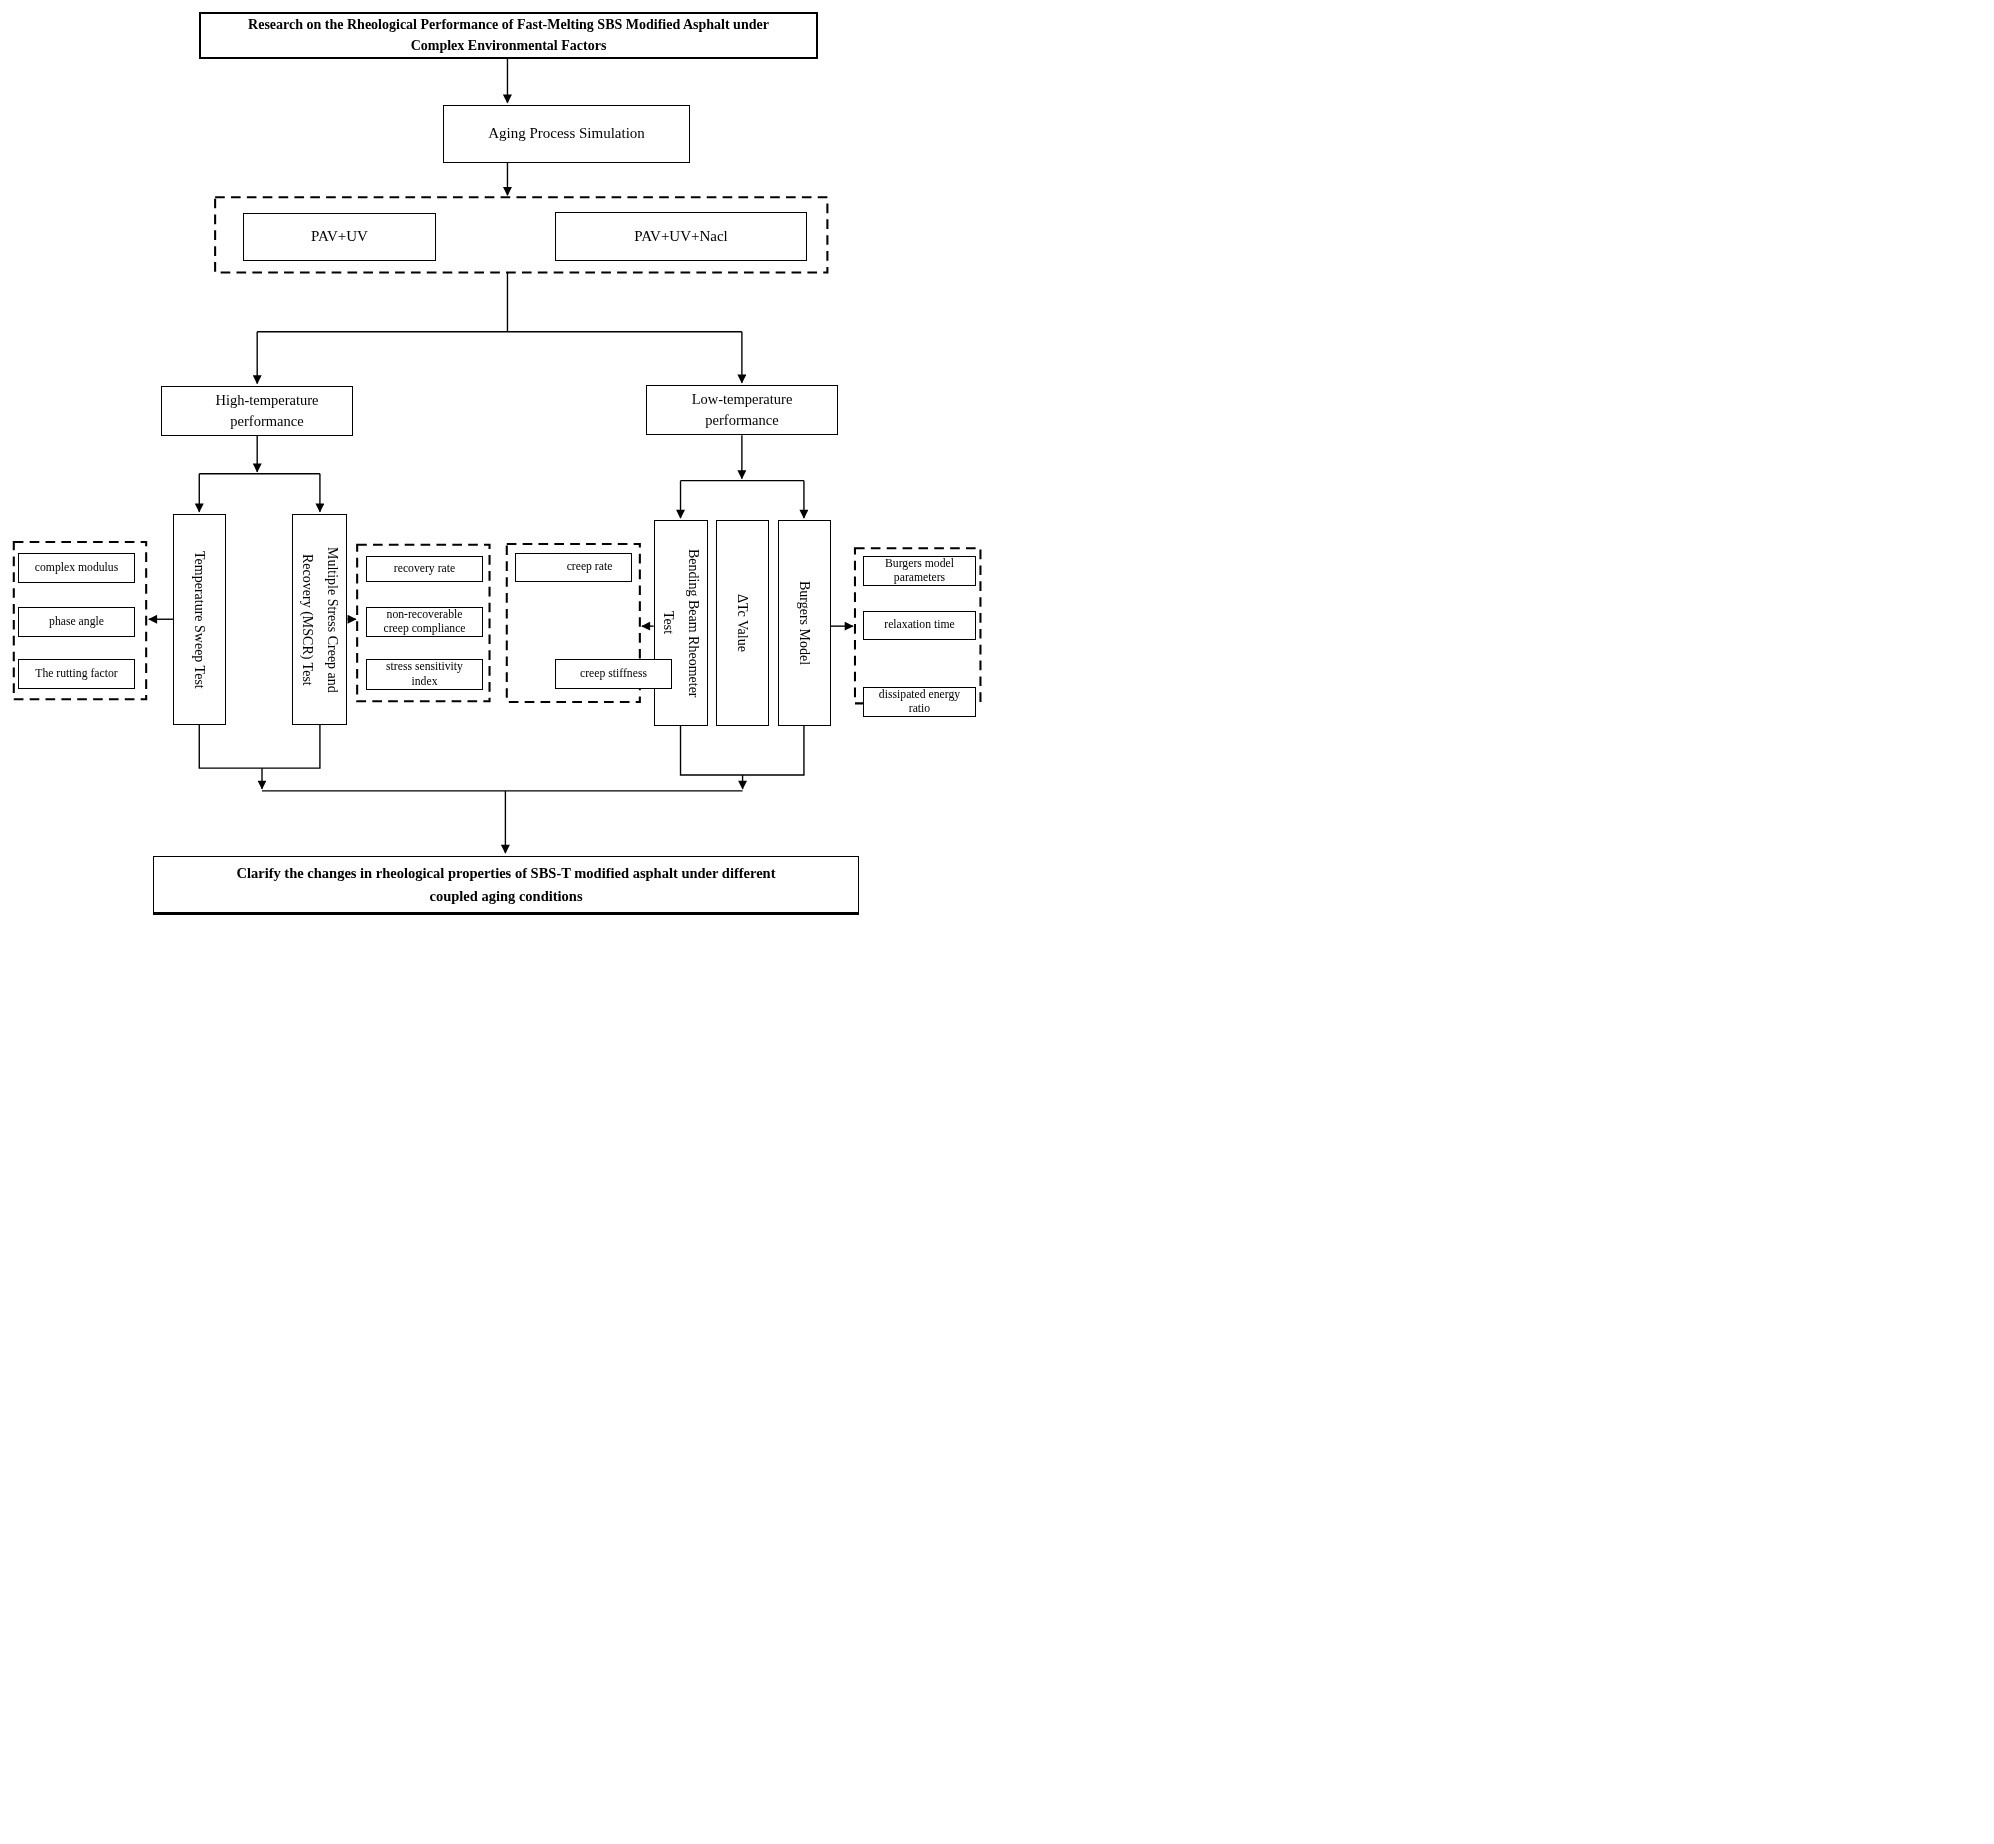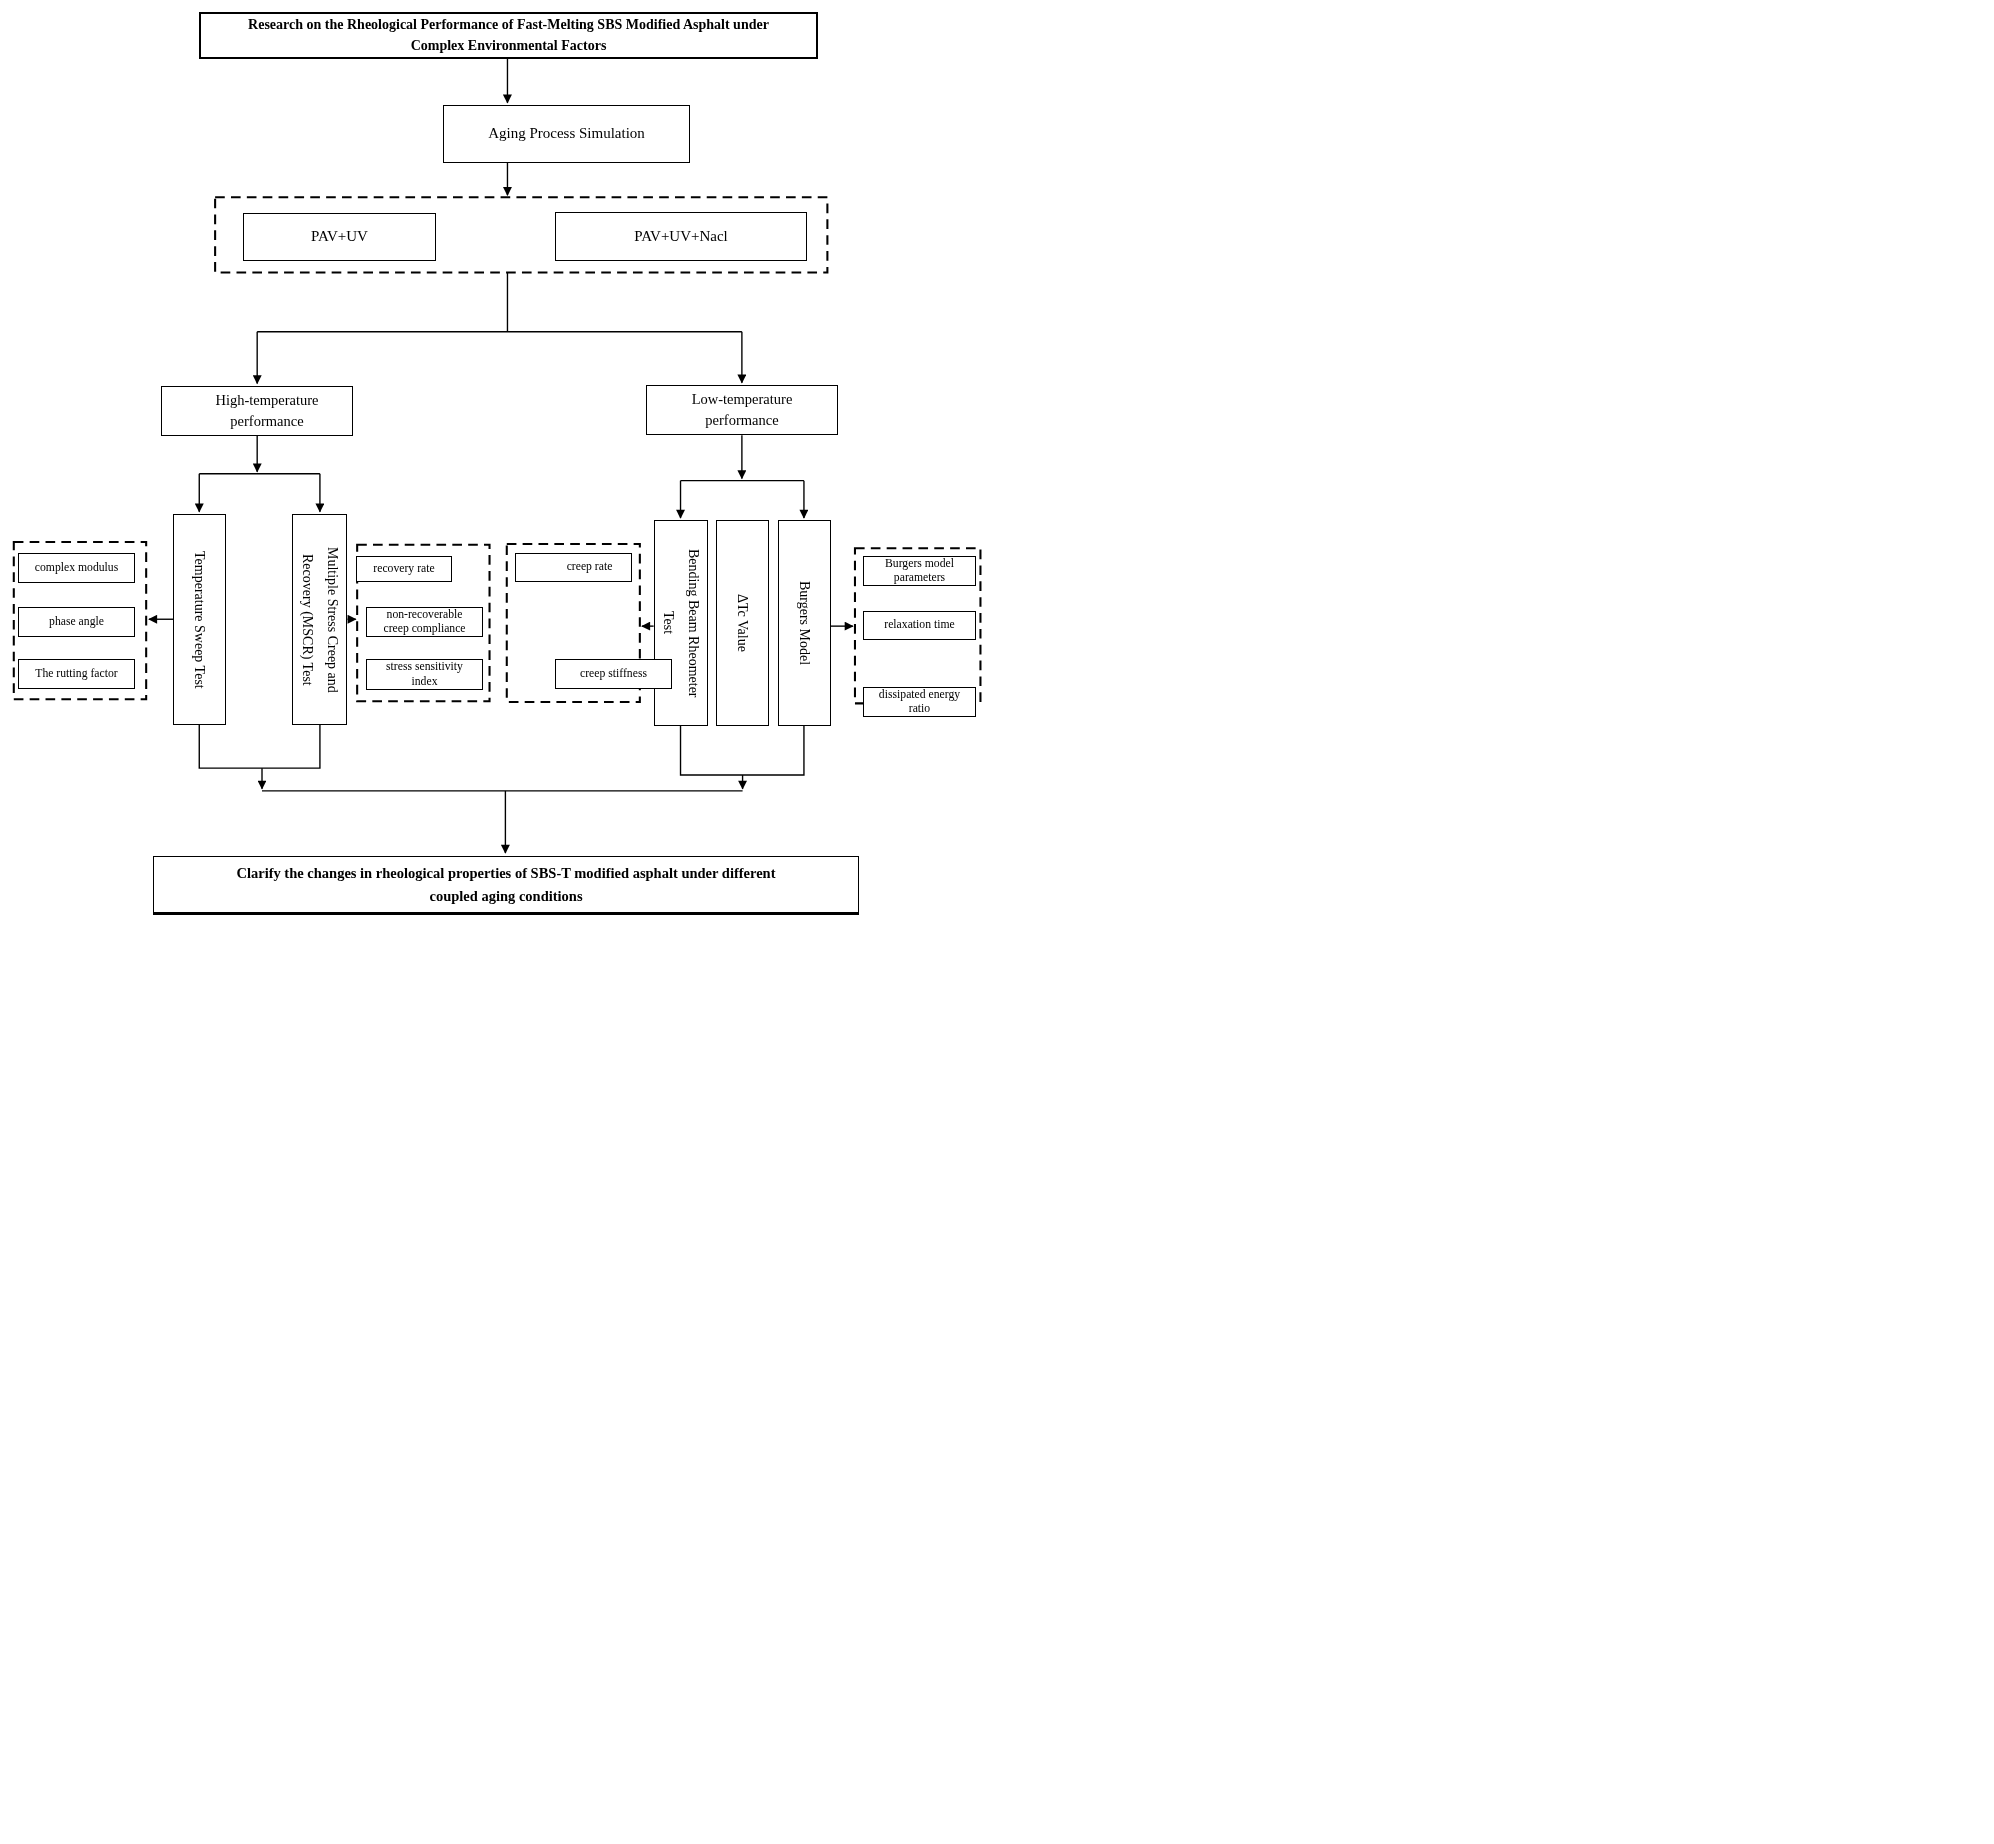--- a/index.html
+++ b/index.html
@@ -135,21 +135,21 @@
   <div class="node small" style="left:18px;top:553px;width:117px;height:30px;">
     <div class="line">complex modulus</div>
   </div>
   <div class="node small" style="left:18px;top:607px;width:117px;height:30px;">
     <div class="line">phase angle</div>
   </div>
   <div class="node small" style="left:18px;top:659px;width:117px;height:30px;">
     <div class="line">The rutting factor</div>
   </div>
 
-  <div class="node small" style="left:356px;top:556px;width:96px;height:26px;">
+  <div class="node small" style="left:366px;top:556px;width:117px;height:26px;">
     <div class="line">recovery rate</div>
   </div>
   <div class="node small" style="left:366px;top:607px;width:117px;height:30px;">
     <div class="line">non-recoverable</div>
     <div class="line">creep compliance</div>
   </div>
   <div class="node small" style="left:366px;top:659px;width:117px;height:31px;">
     <div class="line">stress sensitivity</div>
     <div class="line">index</div>
   </div>

